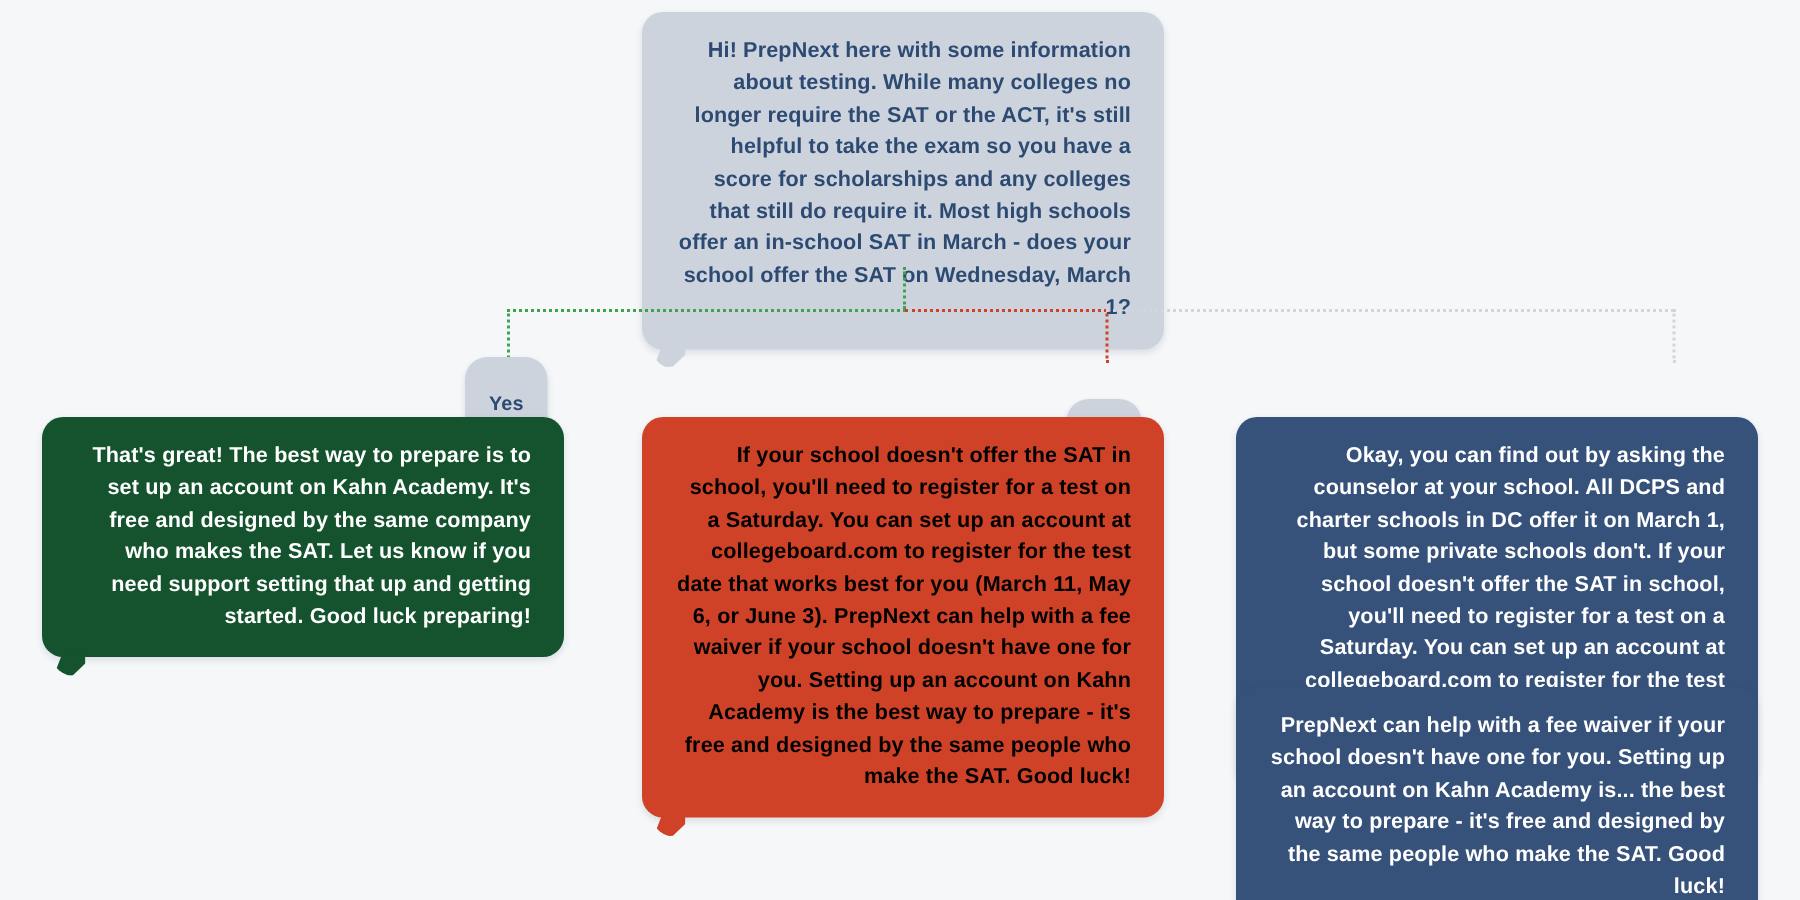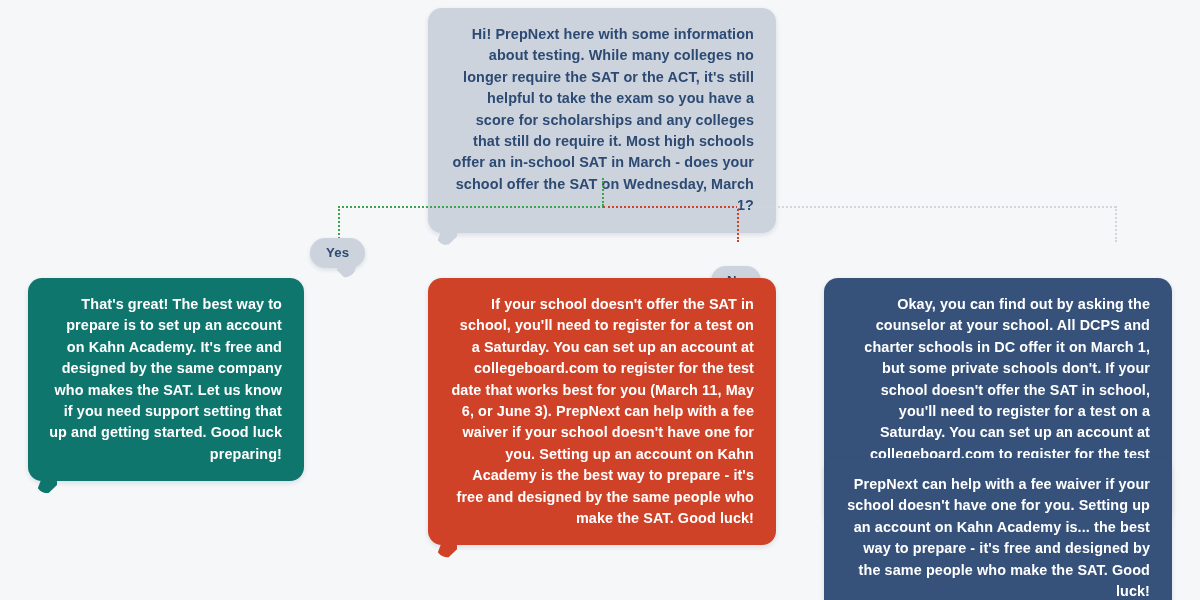--- a/index.html
+++ b/index.html
@@ -47,28 +47,28 @@
     border-bottom-left-radius: 16px 13px;
     clip-path: polygon(100% 0%, 100% 42%, 62% 92%, 0% 100%, 14% 58%, 30% 0%);
   }
 
   .b-prompt {
     left: 428px;  top: 8px;   width: 348px;
     background: #ccd3dd;
     color: #2d4a73;
   }
   .b-green {
-    left: 28px;   top: 278px; width: 276px;
-    background: #0f766e;
+    left: 28px;   top: 278px; width: 348px;
+    background: #14532d;
     color: #ffffff;
   }
   .b-red {
     left: 428px;  top: 278px; width: 348px;
     background: #d04227;
-    color: #ffffff;
+    color: #000000;
   }
   .b-navy1 {
     left: 824px;  top: 278px; width: 348px;
     background: #36527a;
     color: #ffffff;
   }
   .b-navy2 {
     left: 824px;  top: 458px; width: 348px;
     background: #36527a;
     color: #ffffff;
@@ -77,21 +77,21 @@
   
   .chip {
     position: absolute;
     background: #ccd3dd;
     color: #2d4a73;
     font-size: 13.2px;
     font-weight: 600;
     letter-spacing: 0.15px;
     height: 30px;
     line-height: 30px;
-    padding: 0 16px;
+    padding: 16px 16px;
     border-radius: 15px;
     white-space: nowrap;
     box-shadow: 0 2px 4px rgba(40,55,80,0.13);
   }
   .chip::after {
     content: "";
     position: absolute;
     right: 8px;
     bottom: -10px;
     width: 20px;

